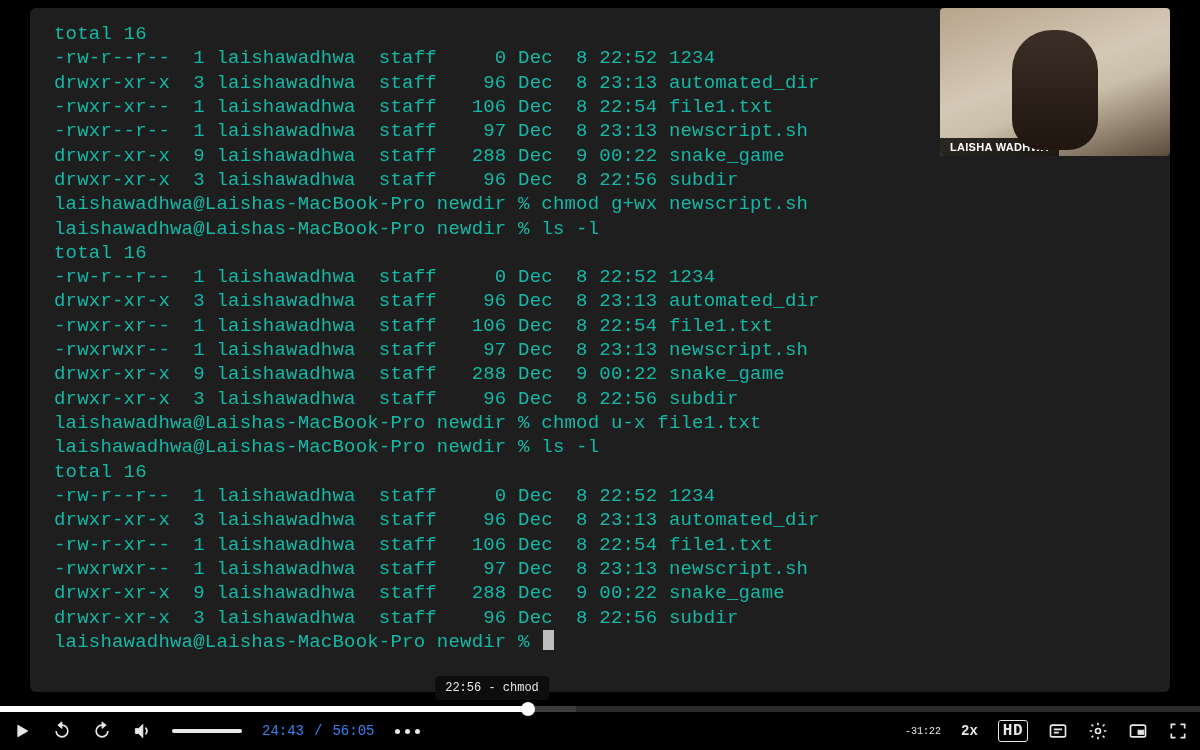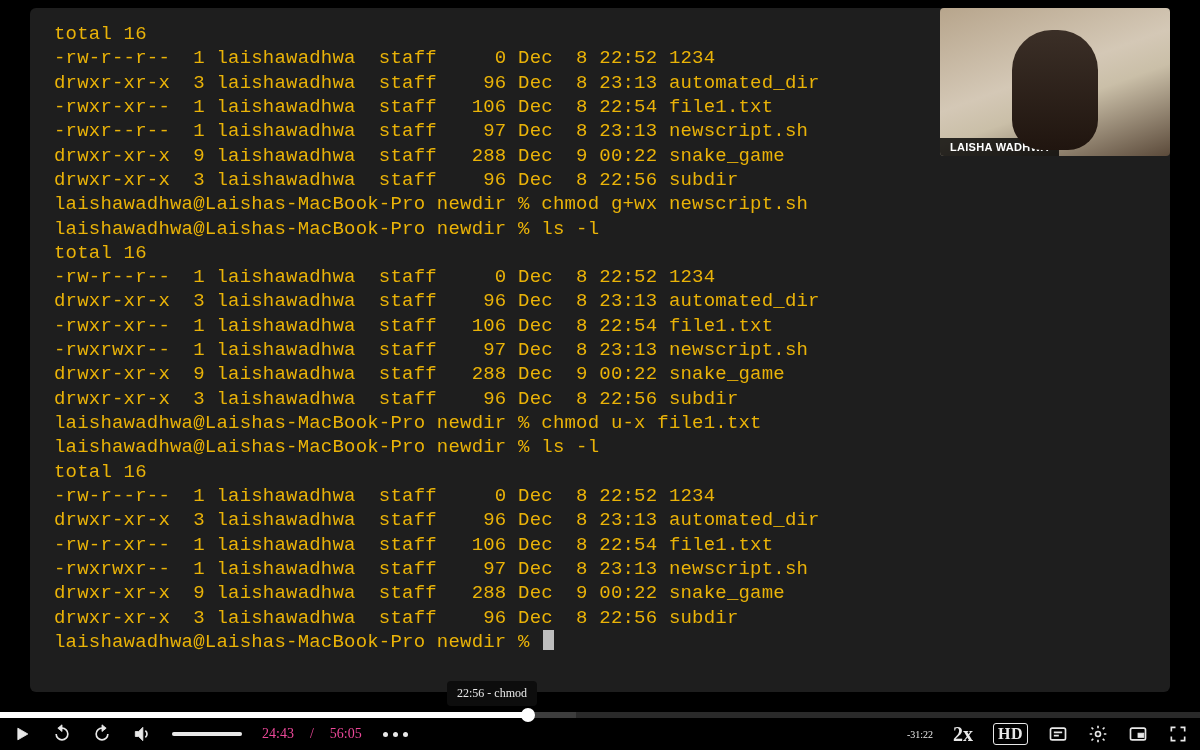--- a/index.html
+++ b/index.html
@@ -6,21 +6,21 @@
   html, body { width: 1200px; height: 750px; background:#000; overflow:hidden; font-family: Menlo, Consolas, "Courier New", monospace; }
   .player {
     position:relative; width:1200px; height:750px; background:#000;
   }
   .video-area {
     position:absolute; left:0; top:0; right:0; bottom:50px; background:#000;
   }
   .terminal-pane {
     position:absolute; left:30px; top:8px; right:30px; bottom:8px;
     background:#1e1e1e; border-radius:6px; padding:14px 18px 14px 24px;
-    color:#eab308;
+    color:#14b8a6;
   }
   .terminal-pane pre {
     font-family: Menlo, Consolas, "Courier New", monospace;
     font-size:19px; line-height:1.28; white-space:pre; letter-spacing:0.2px;
     font-weight:500;
   }
   .cursor-block {
     display:inline-block; width:11px; height:20px; background:#bdbdbd; vertical-align:-3px; margin-left:2px;
   }
   .presenter {
@@ -44,22 +44,22 @@
     font-size:11px; font-weight:600; letter-spacing:0.3px;
   }
   .right-scroll {
     position:absolute; right:6px; top:12px; bottom:12px; width:4px;
   }
   .right-scroll .thumb {
     position:absolute; top:0; width:4px; height:70px; background:#6d6d6d; border-radius:2px;
   }
   
   .controls {
-    position:absolute; left:0; right:0; bottom:0; height:38px;
-    background:#000; color:#e8e8e8; font-family:Liberation Serif, serif;
+    position:absolute; left:0; right:0; bottom:0; height:44px;
+    background:#000; color:#e8e8e8; font-family:Liberation Mono, monospace;
     display:flex; align-items:flex-end;
   }
   .progress-track {
     position:absolute; left:0; right:0; top:0; height:6px;
     background:#2a2a2a; cursor:pointer;
   }
   .progress-buffer { position:absolute; left:0; top:0; height:6px; background:#3d3d3d; }
   .progress-played { position:absolute; left:0; top:0; height:6px; background:#ffffff; }
   .progress-knob { position:absolute; top:-4px; width:14px; height:14px; border-radius:50%; background:#fff; margin-left:-7px;}
   .chapter-tooltip{
@@ -68,27 +68,27 @@
     white-space:nowrap;
   }
   .bar-row {
     position:absolute; left:0; right:0; top:6px; bottom:0;
     display:flex; align-items:center; justify-content:space-between;
     padding:0 12px;
   }
   .bar-left, .bar-right { display:flex; align-items:center; gap:20px; }
   .ctrl { width:20px; height:20px; display:flex; align-items:center; justify-content:center; cursor:pointer; color:#e8e8e8;}
   .ctrl svg { width:20px; height:20px; fill:#e8e8e8; stroke:#e8e8e8; }
-  .timecode { font-size:14px; color:#ec4899; display:flex; align-items:flex-end; gap:16px;}
+  .timecode { font-size:14px; color:#3b82f6; display:flex; align-items:flex-end; gap:10px;}
   .dot-btn {
     width:5px;height:5px;border-radius:50%;background:#e8e8e8; margin:0 1px; display:inline-block;
   }
   .vol-track{ width:70px; height:4px; background:#3d3d3d; border-radius:2px; position:relative;}
   .vol-fill{ position:absolute; left:0; top:0; bottom:0; width:100%; background:#e8e8e8; border-radius:2px;}
-  .speed-badge{ font-size:20px; font-weight:600;}
+  .speed-badge{ font-size:14px; font-weight:600;}
   .badge-box { border:1.5px solid #e8e8e8; border-radius:3px; font-size:16px; font-weight:700; padding:1px 4px; letter-spacing:0.5px;}
   .time-remaining{font-size:10px;}
   .kebab { display:flex; flex-direction:row; gap:3px;}
 </style>
 </head>
 <body>
 
 <div class="player">
 
   <div class="video-area">

